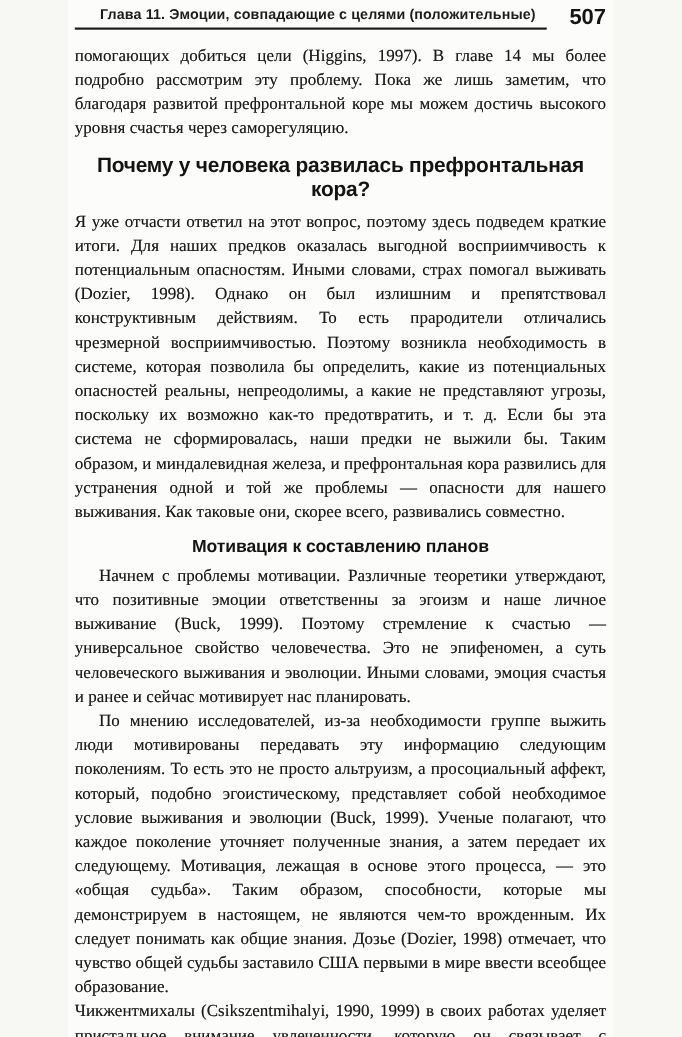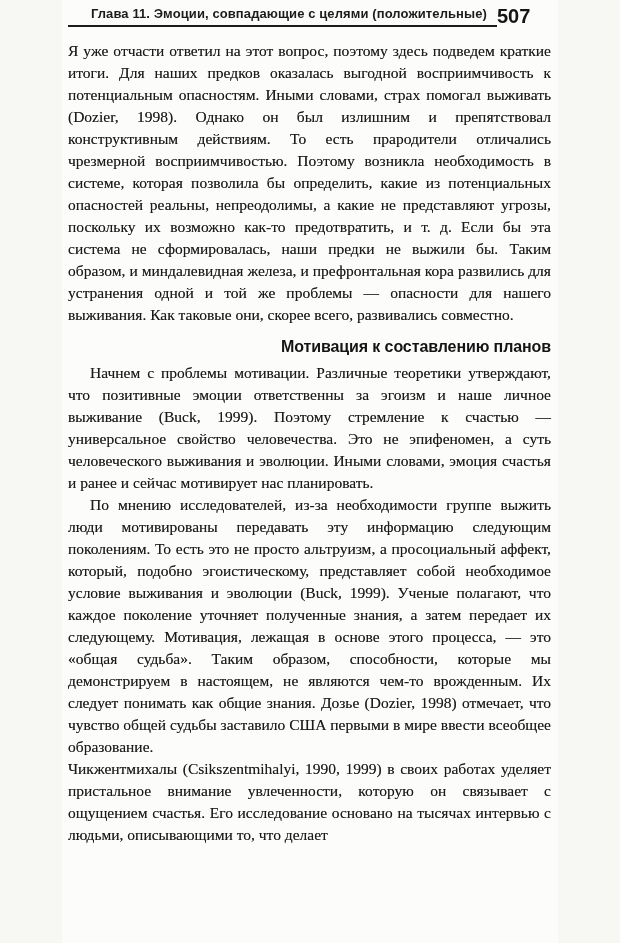--- a/index.html
+++ b/index.html
@@ -34,21 +34,21 @@
     font-family: "Liberation Sans", sans-serif;
     font-size: 13px;
     font-weight: bold;
     letter-spacing: .1px;
     color: #1c1c1c;
     white-space: nowrap;
   }
   .page-number {
     flex: 0 0 auto;
     width: 54px;
-    text-align: left;
+    text-align: right;
     font-family: "Liberation Sans", sans-serif;
     font-size: 20px;
     font-weight: bold;
     line-height: 1;
     padding-bottom: 1px;
     color: #151515;
   }
   
   .body-text p {
     margin: 0;
@@ -64,21 +64,21 @@
     margin: 12px 0 7px 0;
     text-align: center;
     font-family: "Liberation Sans", sans-serif;
     font-size: 19px;
     font-weight: bold;
     letter-spacing: -.2px;
     color: #141414;
   }
   h2.subsection-heading {
     margin: 12px 0 6px 0;
-    text-align: right;
+    text-align: center;
     font-family: "Liberation Sans", sans-serif;
     font-size: 16px;
     font-weight: bold;
     letter-spacing: -.1px;
     color: #141414;
   }
 </style>
 </head>
 <body>
 
@@ -86,21 +86,23 @@
 
   <header class="page-header">
     <div class="running-head-wrap">
       <span class="running-head">Глава 11. Эмоции, совпадающие с целями (положительные)</span>
     </div>
     <div class="page-number">507</div>
   </header>
 
   <main class="body-text">
 
+    <p>помогающих добиться цели (Higgins, 1997). В главе 14 мы более подробно рассмотрим эту проблему. Пока же лишь заметим, что благодаря развитой префронтальной коре мы можем достичь высокого уровня счастья через саморегуляцию.</p>
 
+    <h1 class="section-heading">Почему у человека развилась префронтальная кора?</h1>
 
     <p>Я уже отчасти ответил на этот вопрос, поэтому здесь подведем краткие итоги. Для наших предков оказалась выгодной восприимчивость к потенциальным опасностям. Иными словами, страх помогал выживать (Dozier, 1998). Однако он был излишним и препятствовал конструктивным действиям. То есть прародители отличались чрезмерной восприимчивостью. Поэтому возникла необходимость в системе, которая позволила бы определить, какие из потенциальных опасностей реальны, непреодолимы, а какие не представляют угрозы, поскольку их возможно как-то предотвратить, и т. д. Если бы эта система не сформировалась, наши предки не выжили бы. Таким образом, и миндалевидная железа, и префронтальная кора развились для устранения одной и той же проблемы — опасности для нашего выживания. Как таковые они, скорее всего, развивались совместно.</p>
 
     <h2 class="subsection-heading">Мотивация к составлению планов</h2>
 
 
     <p class="indented">Начнем с проблемы мотивации. Различные теоретики утверждают, что позитивные эмоции ответственны за эгоизм и наше личное выживание (Buck, 1999). Поэтому стремление к счастью — универсальное свойство человечества. Это не эпифеномен, а суть человеческого выживания и эволюции. Иными словами, эмоция счастья и ранее и сейчас мотивирует нас планировать.</p>
 
     <p class="indented">По мнению исследователей, из-за необходимости группе выжить люди мотивированы передавать эту информацию следующим поколениям. То есть это не просто альтруизм, а просоциальный аффект, который, подобно эгоистическому, представляет собой необходимое условие выживания и эволюции (Buck, 1999). Ученые полагают, что каждое поколение уточняет полученные знания, а затем передает их следующему. Мотивация, лежащая в основе этого процесса, — это «общая судьба». Таким образом, способности, которые мы демонстрируем в настоящем, не являются чем-то врожденным. Их следует понимать как общие знания. Дозье (Dozier, 1998) отмечает, что чувство общей судьбы заставило США первыми в мире ввести всеобщее образование.</p>
 

